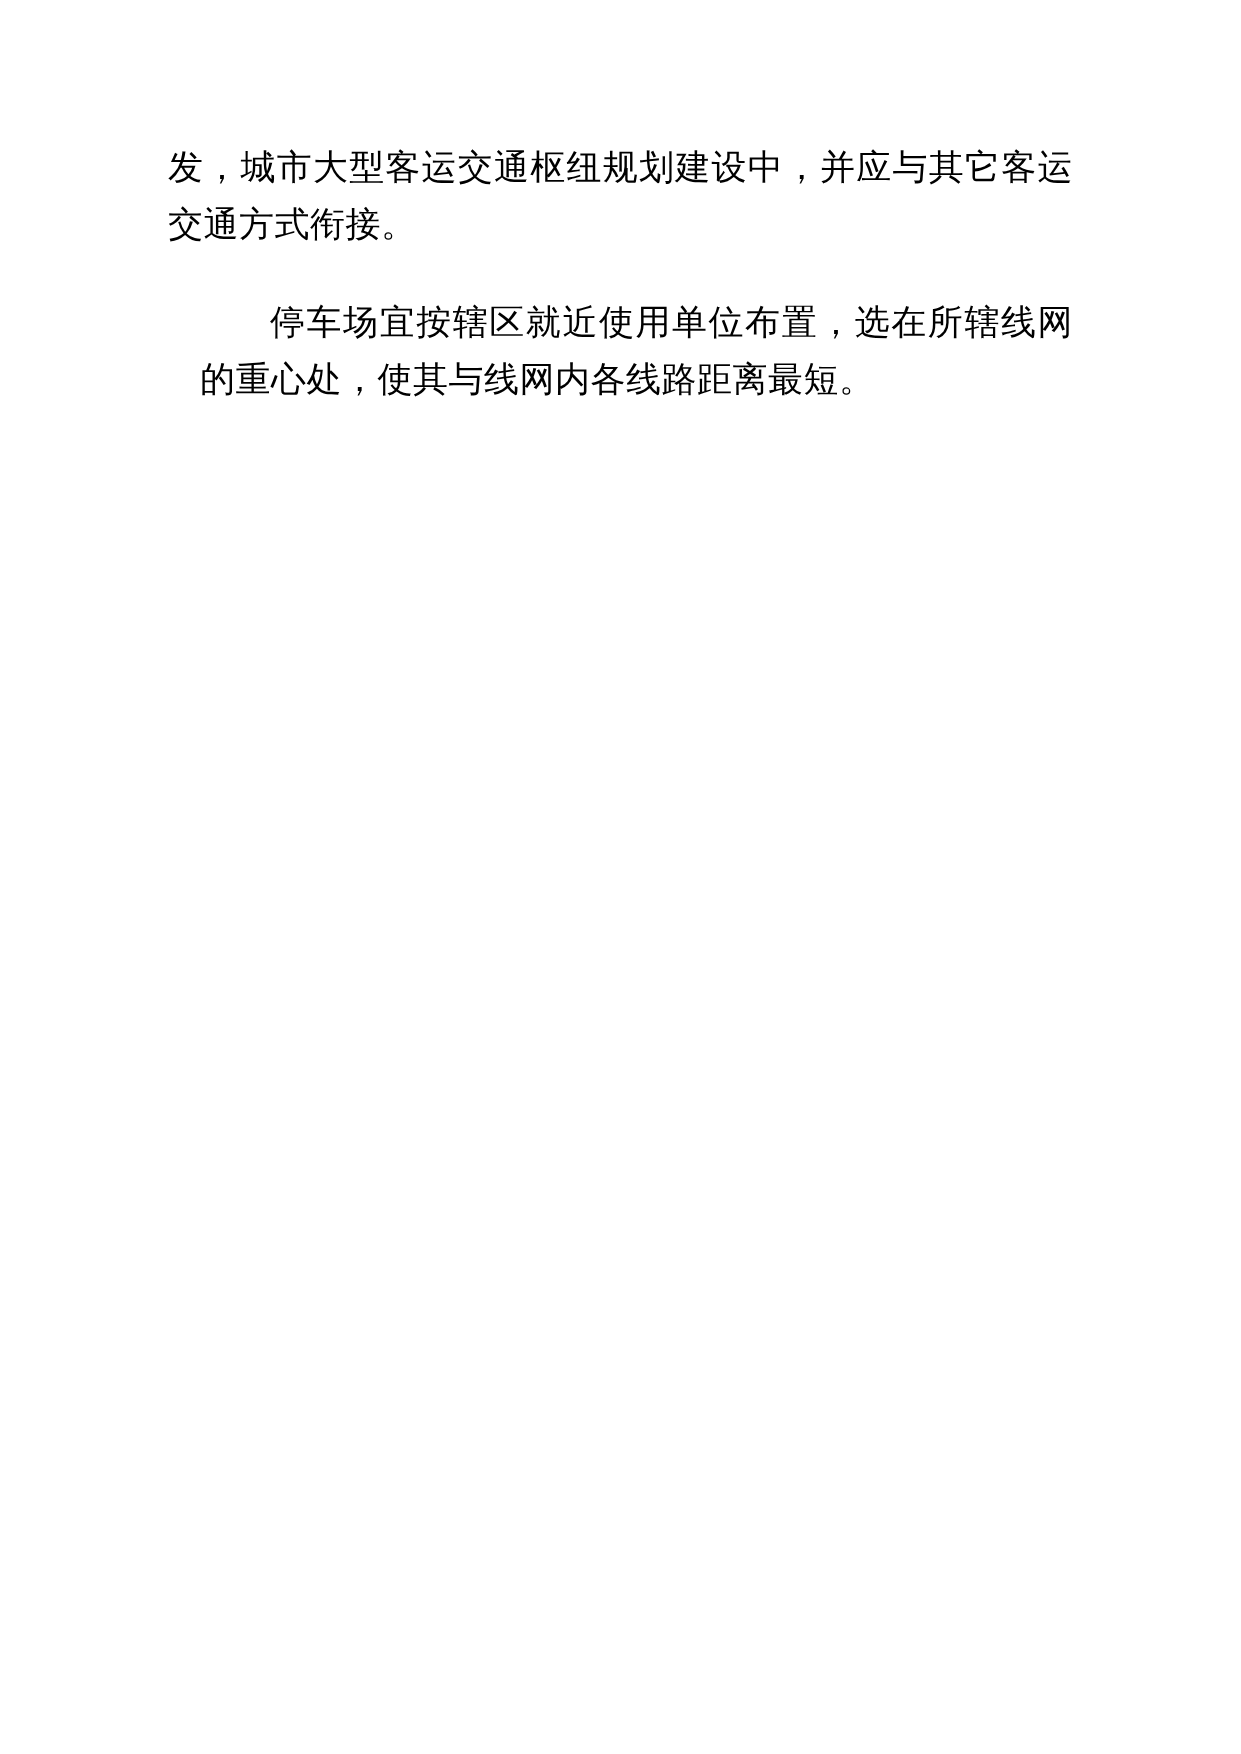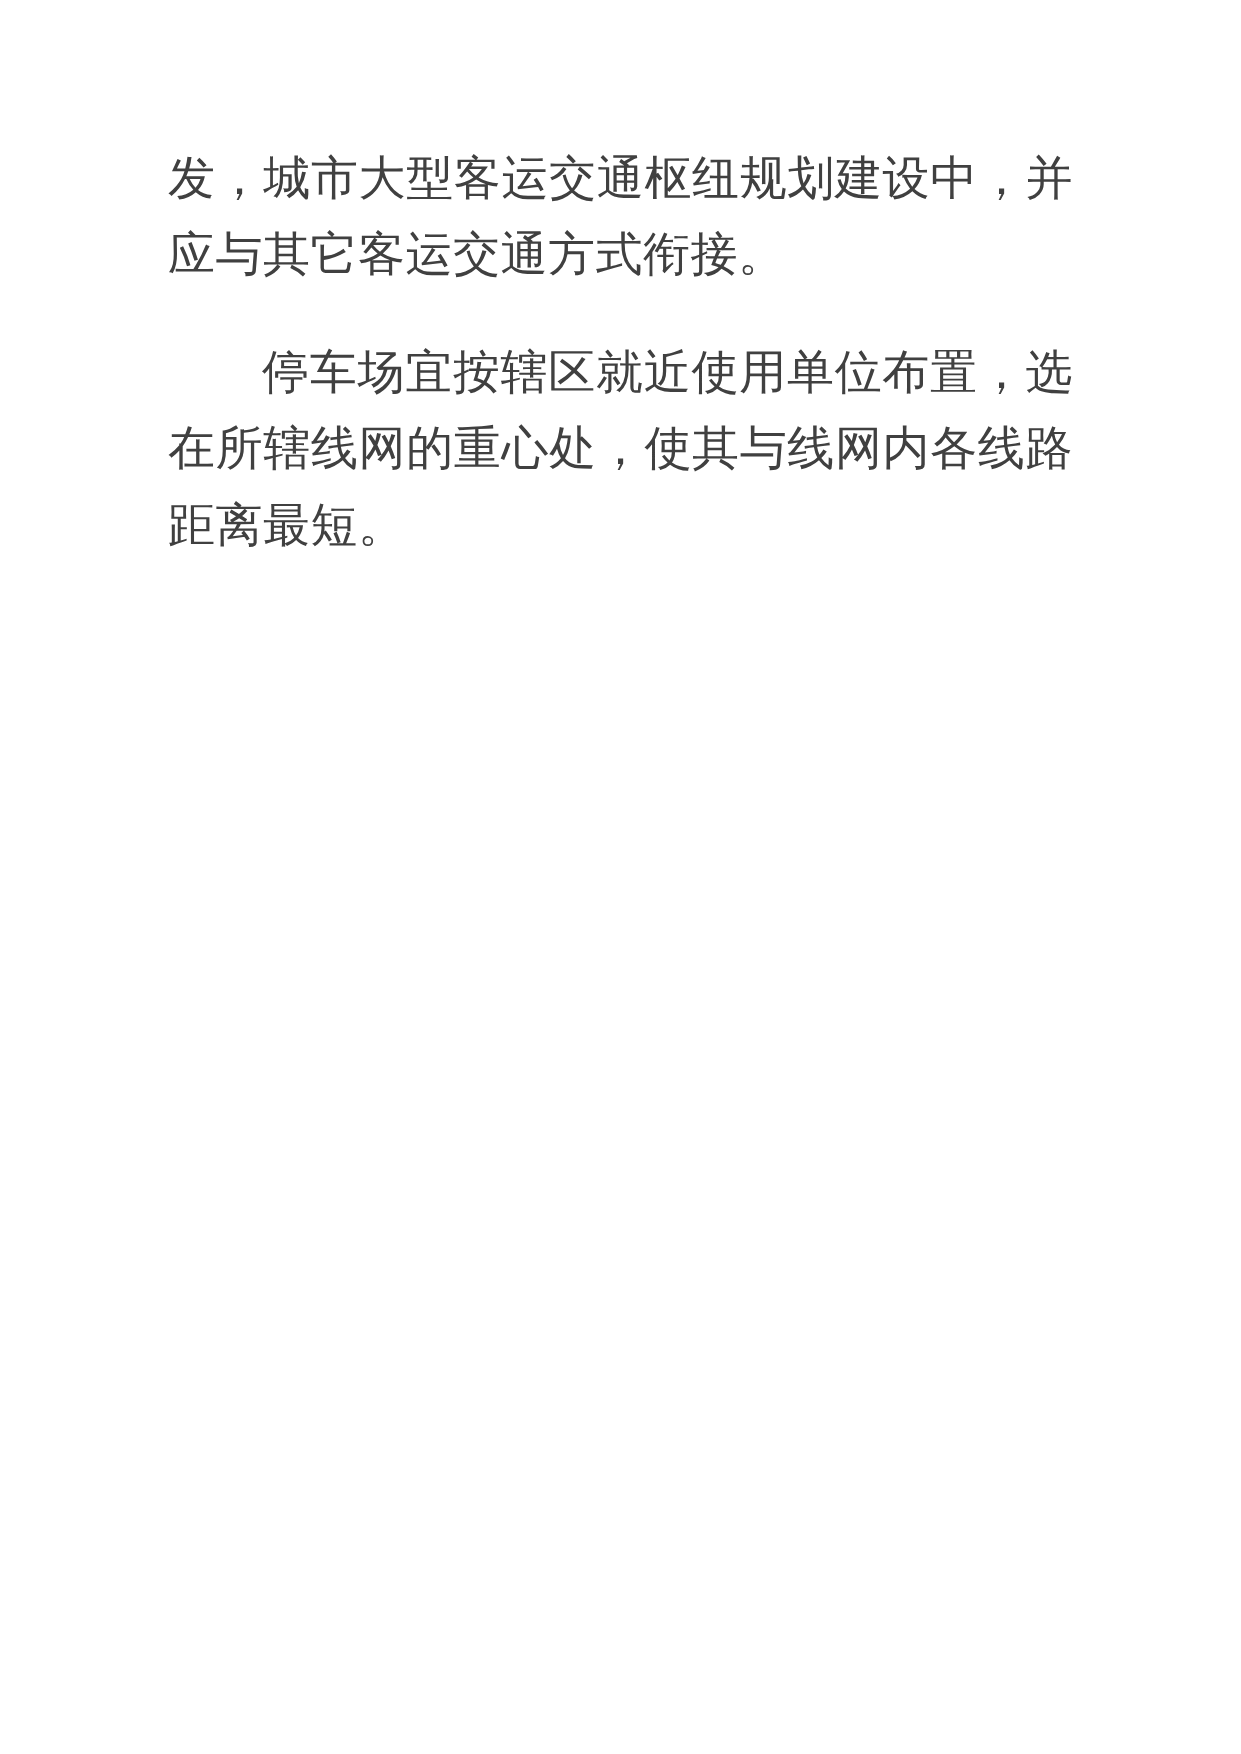--- a/index.html
+++ b/index.html
@@ -19,31 +19,32 @@
     width: 1241px;
     height: 1754px;
     background: #ffffff;
     box-sizing: border-box;
     padding: 140px 168px 0 168px;
   }
   .doc-body {
     width: 905px;
   }
   .para {
-    font-size: 47px;
+    font-size: 35px;
     line-height: 1.62;
     letter-spacing: 0.5px;
     text-align: justify;
     text-justify: inter-ideograph;
     margin: 0 0 42px 0;
-    color: #404040;
+    color: #000000;
     font-family: "Liberation Serif", "DejaVu Serif", serif;
   }
   .para.indent {
     text-indent: 2em;
+    margin-left: 32px;
   }
   .para:last-child {
     margin-bottom: 0;
   }
 </style>
 </head>
 <body>
 
 <div class="page">
   <div class="doc-body">

